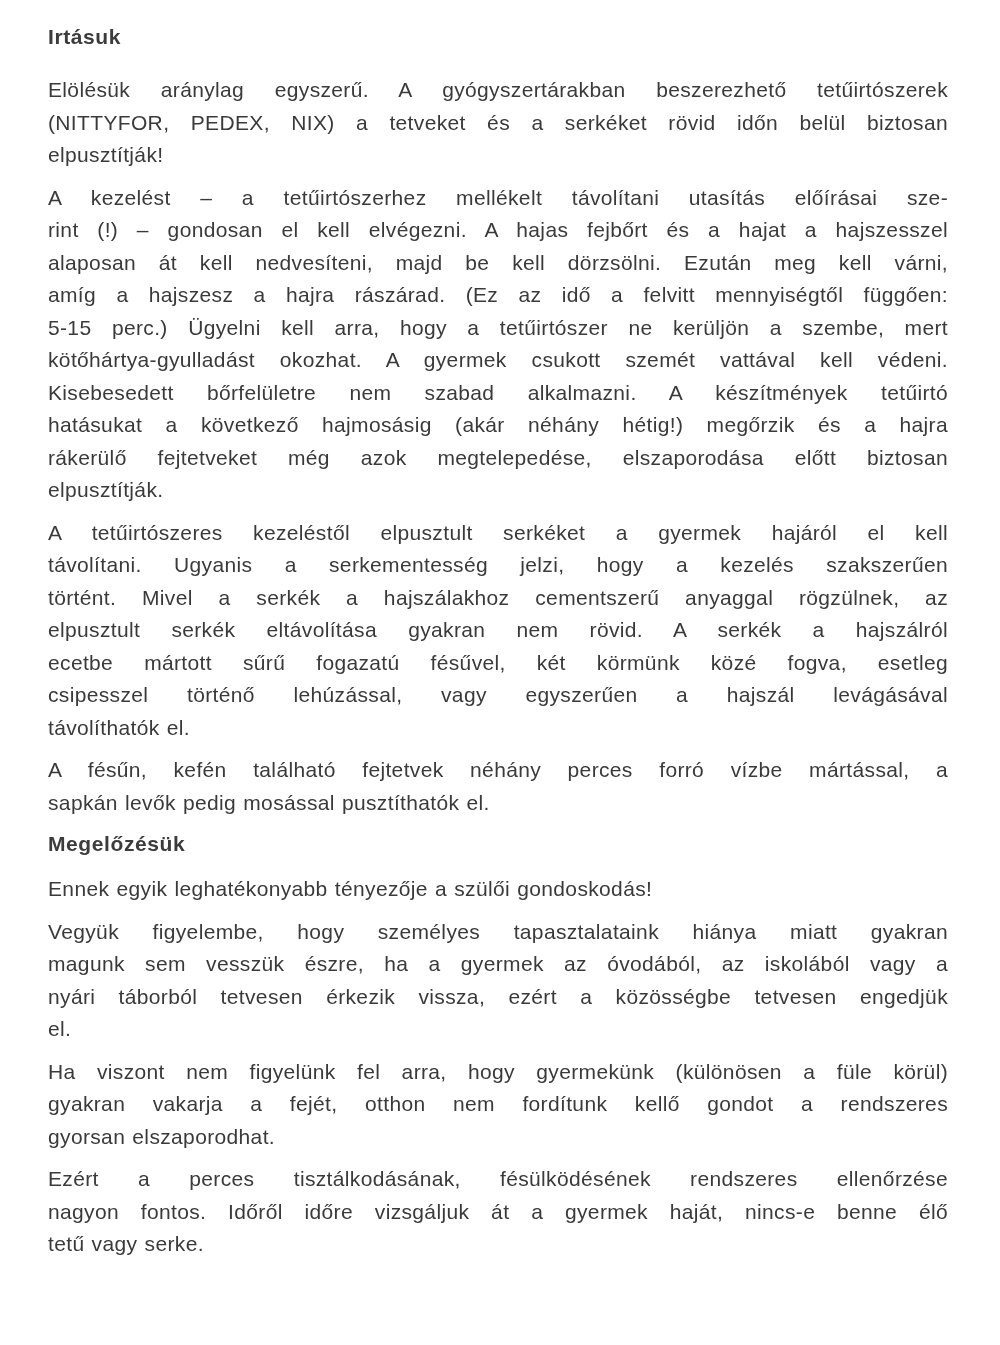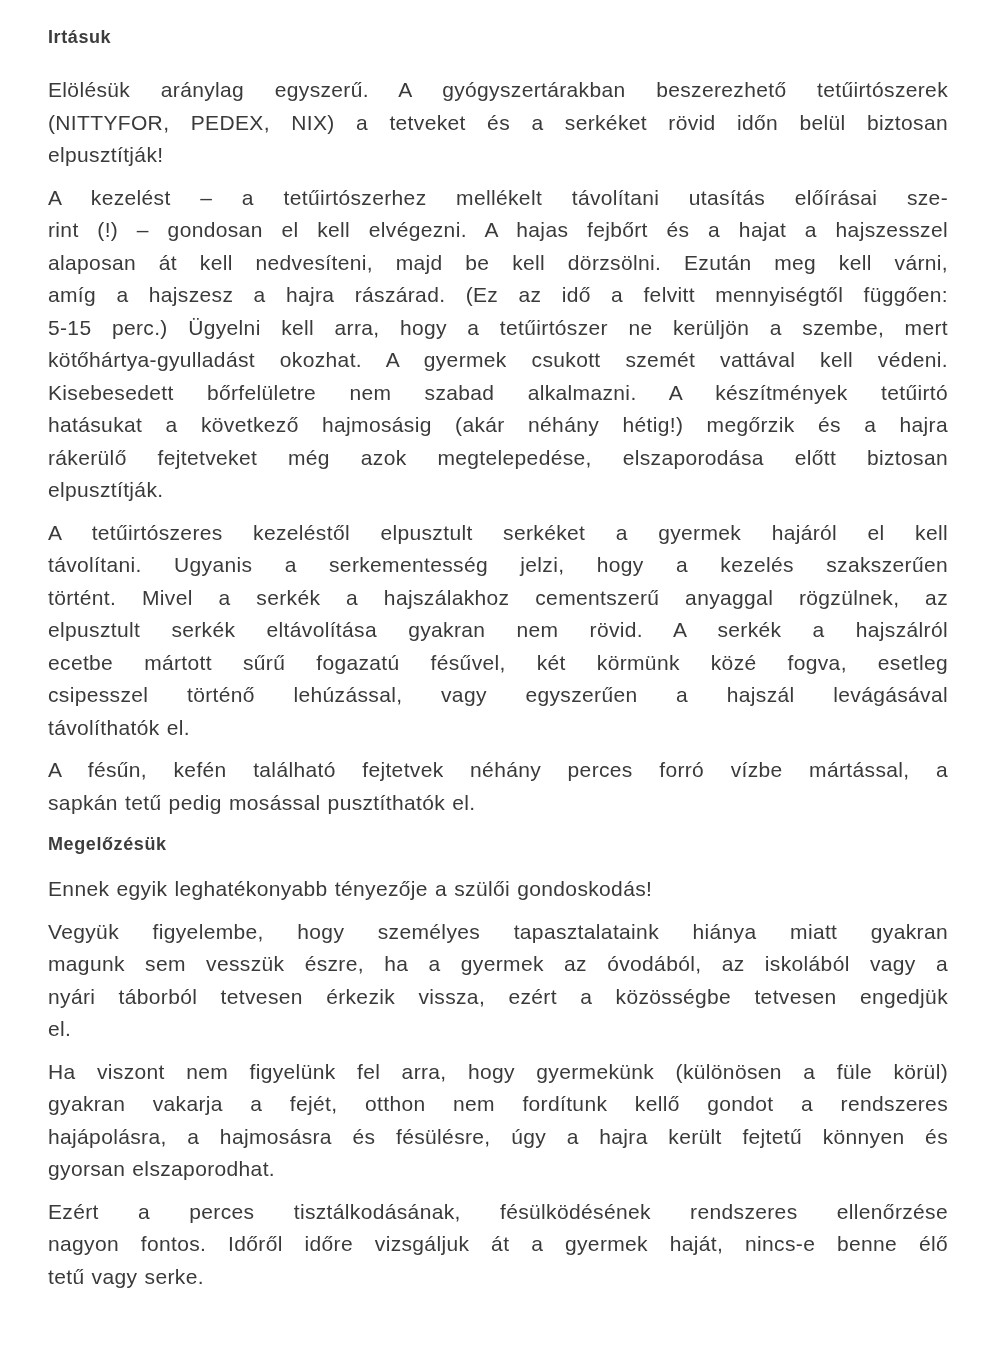--- a/index.html
+++ b/index.html
@@ -8,21 +8,21 @@
     position: absolute; left: 48px; top: 22px; width: 900px;
     font-family: "Liberation Sans", sans-serif;
     color: #3a3a3a;
     font-size: 21px;
     letter-spacing: 0.35px;
     word-spacing: 1px;
   }
   .heading {
     font-weight: bold;
     color: #3c3c3c;
-    font-size: 18px;
+    font-size: 21px;
     letter-spacing: 0.6px;
     margin: 0 0 22px 0;
     line-height: 30px;
   }
   .heading.h2 { margin-top: 2px; margin-bottom: 14px; }
   .para { margin: 0 0 10px 0; }
   .line {
     display: block;
     height: 32.5px;
     line-height: 32.5px;
@@ -64,40 +64,39 @@
     <span class="line">távolítani. Ugyanis a serkementesség jelzi, hogy a kezelés szakszerűen</span>
     <span class="line">történt. Mivel a serkék a hajszálakhoz cementszerű anyaggal rögzülnek, az</span>
     <span class="line">elpusztult serkék eltávolítása gyakran nem rövid. A serkék a hajszálról</span>
     <span class="line">ecetbe mártott sűrű fogazatú fésűvel, két körmünk közé fogva, esetleg</span>
     <span class="line">csipesszel történő lehúzással, vagy egyszerűen a hajszál levágásával</span>
     <span class="line last">távolíthatók el.</span>
   </div>
 
   <div class="para">
     <span class="line">A fésűn, kefén található fejtetvek néhány perces forró vízbe mártással, a</span>
-    <span class="line last">sapkán tetű pedig mosással pusztíthatók el.</span>
+    <span class="line last">sapkán levők pedig mosással pusztíthatók el.</span>
   </div>
 
   <div class="heading h2">Megelőzésük</div>
 
   <div class="para">
     <span class="line last">Ennek egyik leghatékonyabb tényezője a szülői gondoskodás!</span>
   </div>
 
   <div class="para">
     <span class="line">Vegyük figyelembe, hogy személyes tapasztalataink hiánya miatt gyakran</span>
     <span class="line">magunk sem vesszük észre, ha a gyermek az óvodából, az iskolából vagy a</span>
     <span class="line">nyári táborból tetvesen érkezik vissza, ezért a közösségbe tetvesen engedjük</span>
     <span class="line last">el.</span>
   </div>
 
   <div class="para">
     <span class="line">Ha viszont nem figyelünk fel arra, hogy gyermekünk (különösen a füle körül)</span>
     <span class="line">gyakran vakarja a fejét, otthon nem fordítunk kellő gondot a rendszeres</span>
-    <span class="line">hajápolásra, a hajmosásra és fésülésre, úgy a hajra került fejtetű könnyen és</span>
     <span class="line last">gyorsan elszaporodhat.</span>
   </div>
 
   <div class="para">
     <span class="line">Ezért a perces tisztálkodásának, fésülködésének rendszeres ellenőrzése</span>
     <span class="line">nagyon fontos. Időről időre vizsgáljuk át a gyermek haját, nincs-e benne élő</span>
     <span class="line last">tetű vagy serke.</span>
   </div>
 
 </div>

